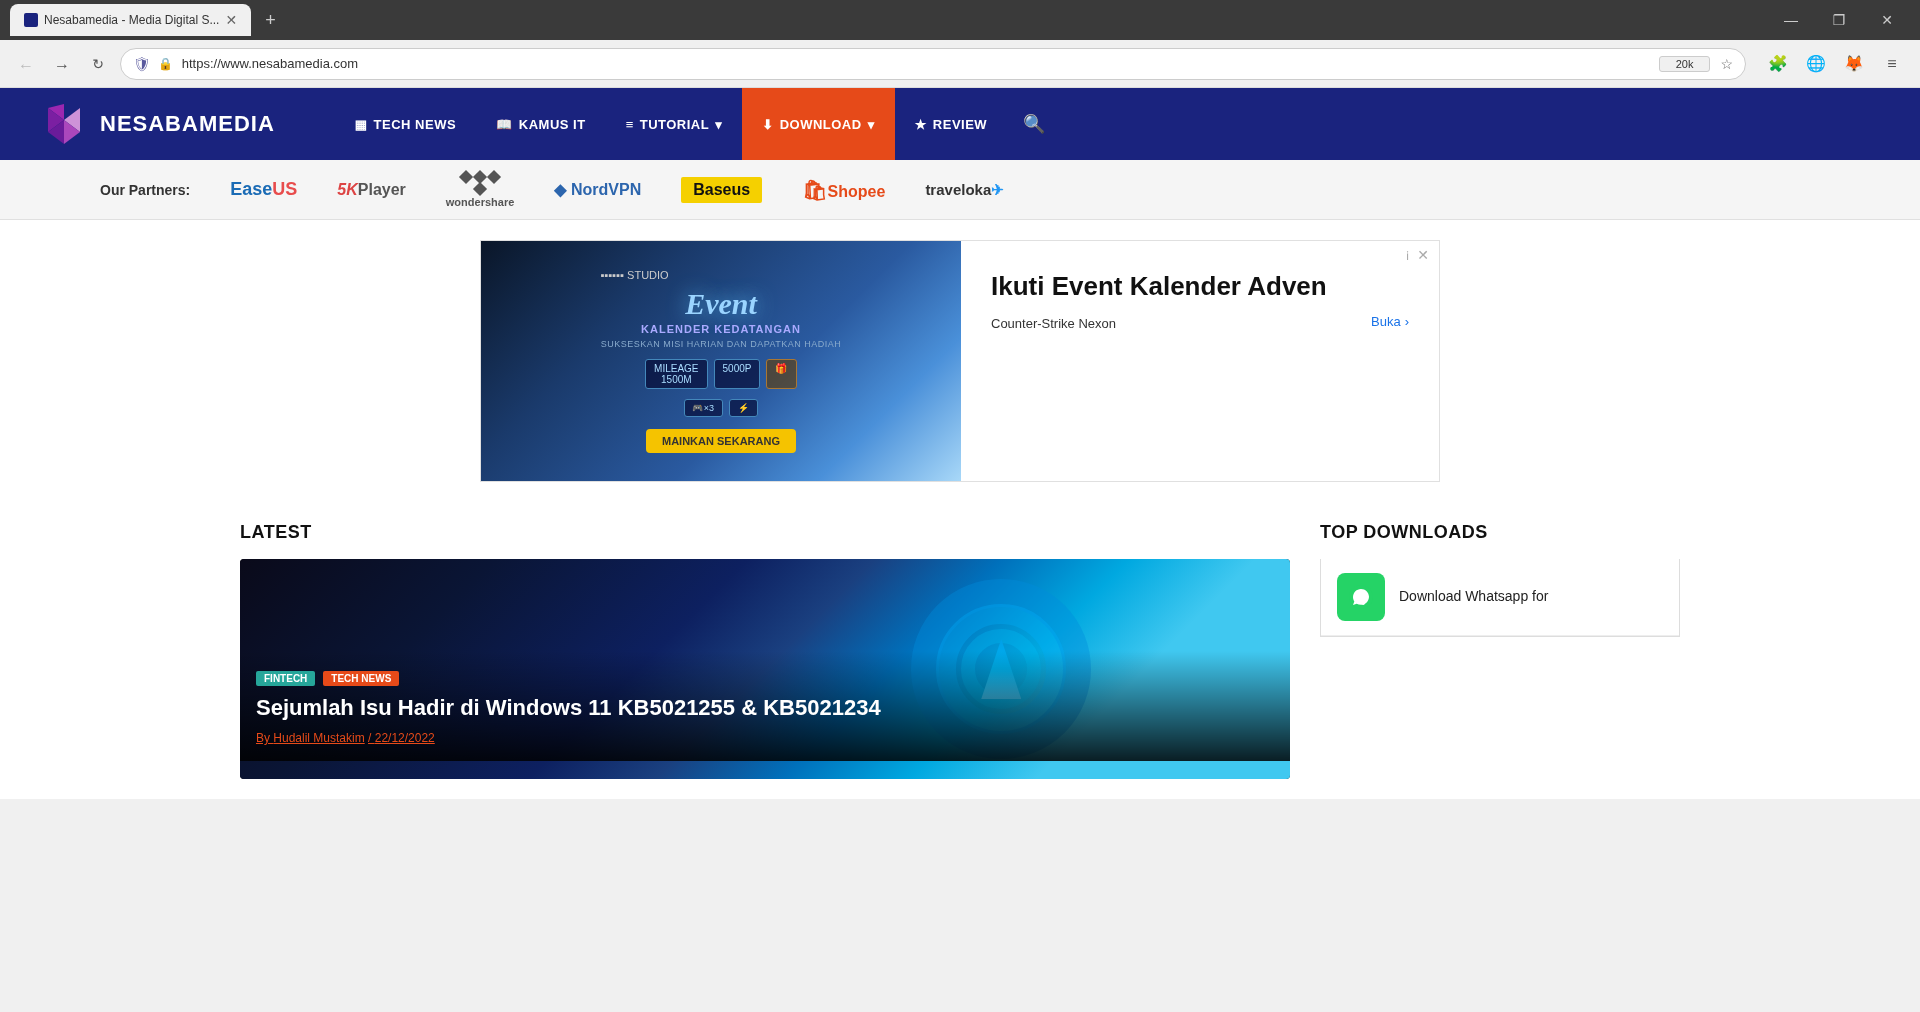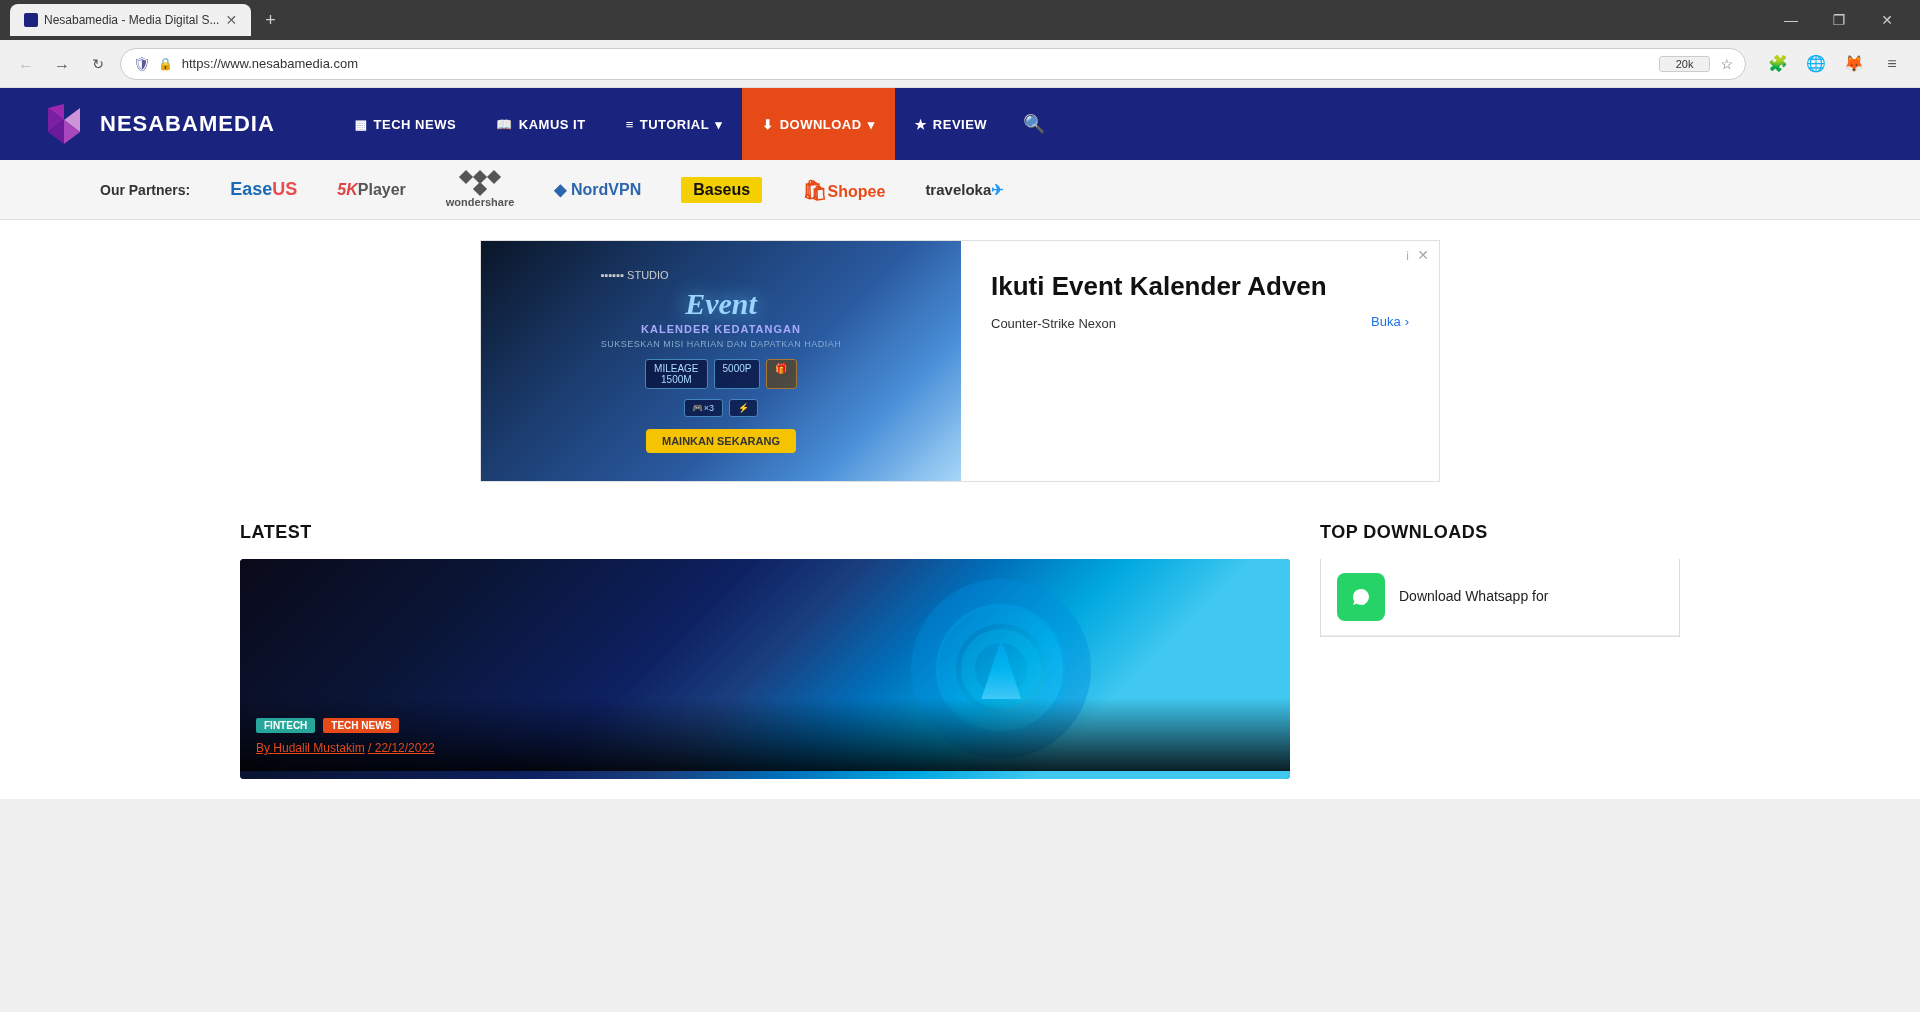--- a/index.html
+++ b/index.html
@@ -392,21 +392,21 @@
       width: 100%;
       height: 220px;
       background: linear-gradient(135deg, #0a0a1a 0%, #0a1535 20%, #0d2060 40%, #1a4080 50%, #0070bb 60%, #00a8e0 70%, #40c8f0 80%);
       position: relative;
       display: flex;
       align-items: flex-end;
       padding: 16px;
     }
     .article-overlay {
       position: absolute;
-      bottom: 8px;
+      bottom: 18px;
       left: 0;
       right: 0;
       background: linear-gradient(to top, rgba(0,0,0,0.85), transparent);
       padding: 20px 16px 16px;
     }
     .article-tags {
       display: flex;
       gap: 8px;
       margin-bottom: 8px;
     }
@@ -675,20 +675,21 @@
             <div style="width:180px; height:180px; border-radius:50%; border:28px solid rgba(0,140,220,0.4); position:absolute;"></div>
             <div style="width:130px; height:130px; border-radius:50%; border:20px solid rgba(0,180,255,0.3); position:absolute;"></div>
             <div style="width:80px; height:80px; border-radius:50%; border:14px solid rgba(0,200,255,0.25); position:absolute;"></div>
             <div style="width:40px; height:60px; background: linear-gradient(180deg,#009fe8 0%, #00b4f0 50%, #40c8f8 100%); position:absolute; clip-path: polygon(50% 0%, 0% 100%, 100% 100%);"></div>
           </div>
           <div class="article-overlay">
             <div class="article-tags">
               <span class="tag tag-fintech">FINTECH</span>
               <span class="tag tag-tech">TECH NEWS</span>
             </div>
+            <div class="article-title">Sejumlah Isu Hadir di Windows 11 KB5021255 &amp; KB5021234</div>
             <div class="article-meta">
               <span>By </span>
               <span style="color:#e64a19; text-decoration:underline; cursor:pointer;">Hudalil Mustakim</span>
               <span> / </span>
               <span>22/12/2022</span>
             </div>
           </div>
         </div>
       </div>
     </div>

